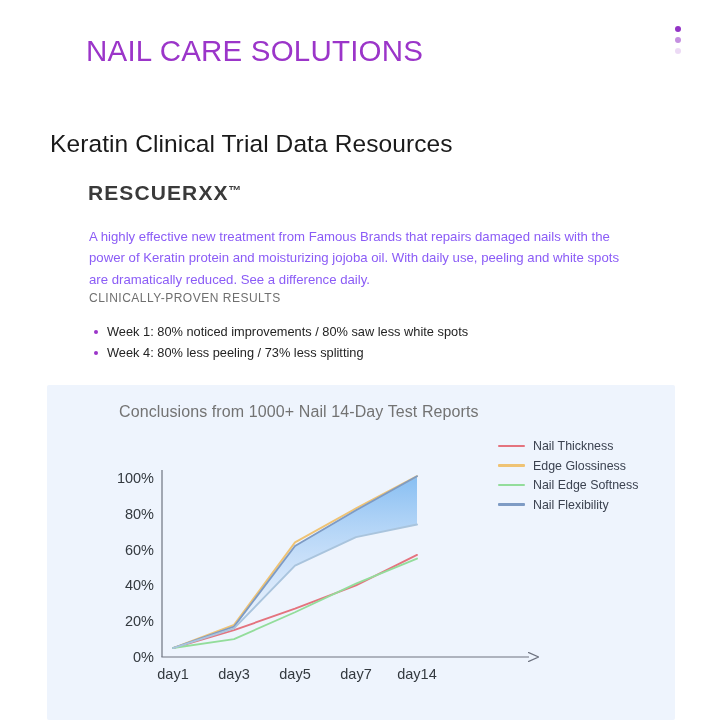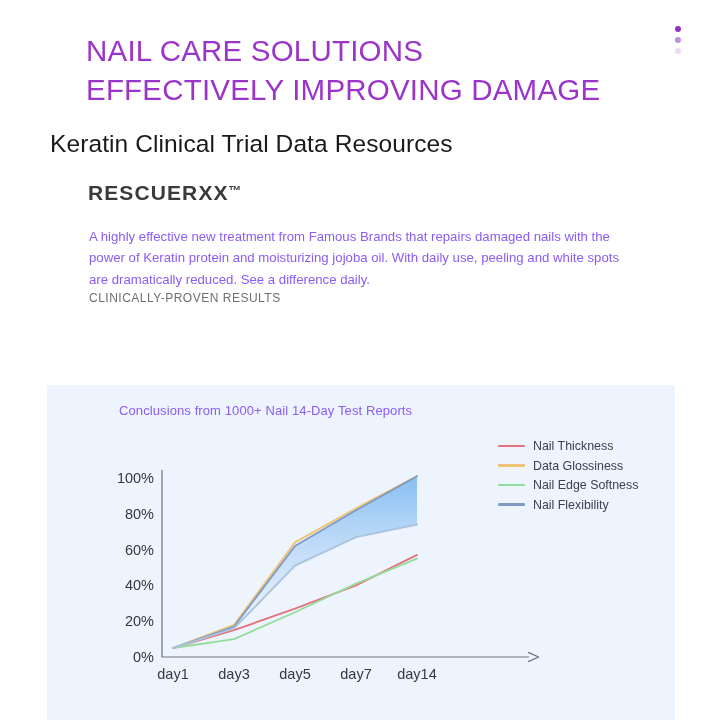--- a/index.html
+++ b/index.html
@@ -83,22 +83,22 @@
   
   #chart-panel {
     position: absolute; left: 47px; top: 385px;
     width: 628px; height: 335px;
     background: #eef4fd;
     border-radius: 2px;
     overflow: hidden;
   }
   #chart-title {
     position: absolute; left: 72px; top: 18px;
-    color: #8b5cf6;
-    font-size: 13px; letter-spacing: 0.1px;
+    color: #737373;
+    font-size: 16px; letter-spacing: 0.1px;
   }
   #chart-svg { position: absolute; left: 0; top: 0; }
 
   #chart-legend {
     position: absolute; left: 451px; top: 54px;
     display: flex; flex-direction: column; gap: 5.5px;
   }
   #chart-legend .legend-row { display: flex; align-items: center; gap: 8px; }
   #chart-legend .swatch { width: 27px; height: 2.4px; border-radius: 1px; display: block; }
   #chart-legend .legend-label { color: #3b4250; font-size: 12.4px; white-space: nowrap; }
@@ -109,32 +109,33 @@
 <div id="page">
 
   <div id="kebab-menu">
     <span class="dot d1"></span>
     <span class="dot d2"></span>
     <span class="dot d3"></span>
   </div>
 
   <h1 id="headline">
     <span class="l1">NAIL CARE SOLUTIONS</span>
-    <span class="l2">EFFECTIVELY IMPROVING DAMAGE</span>
   </h1>
 
   <h2 id="subheadline">Keratin Clinical Trial Data Resources</h2>
 
   <h3 id="product-name"><span>RESCUERXX</span><span class="tm">™</span></h3>
 
   <p id="product-desc">A highly effective new treatment from Famous Brands that repairs damaged nails with the power of Keratin protein and moisturizing jojoba oil. With daily use, peeling and white spots are dramatically reduced. See a difference daily.</p>
 
   <div id="results-label">CLINICALLY-PROVEN RESULTS</div>
 
   <ul id="results-list">
+    <li>Week 1: 80% noticed improvements / 80% saw less white spots</li>
+    <li>Week 4: 80% less peeling / 73% less splitting</li>
   </ul>
 
   <section id="chart-panel">
     <div id="chart-title">Conclusions from 1000+ Nail 14-Day Test Reports</div>
 
     <svg id="chart-svg" width="628" height="335" viewBox="0 0 628 335">
       <defs>
         <linearGradient id="areaFill" x1="0" y1="0" x2="0" y2="1">
           <stop offset="0%" stop-color="#6aafef" stop-opacity="0.78"></stop>
           <stop offset="55%" stop-color="#a8cef6" stop-opacity="0.45"></stop>
@@ -174,21 +175,21 @@
         </g>
     </svg>
 
     <div id="chart-legend">
         <div class="legend-row">
           <span class="swatch" style="background: rgb(228, 115, 126);"></span>
           <span class="legend-label">Nail Thickness</span>
         </div>
         <div class="legend-row">
           <span class="swatch" style="background: rgb(239, 195, 116);"></span>
-          <span class="legend-label">Data Glossiness</span>
+          <span class="legend-label">Edge Glossiness</span>
         </div>
         <div class="legend-row">
           <span class="swatch" style="background: rgb(147, 221, 155);"></span>
           <span class="legend-label">Nail Edge Softness</span>
         </div>
         <div class="legend-row">
           <span class="swatch" style="background: rgb(126, 155, 196);"></span>
           <span class="legend-label">Nail Flexibility</span>
         </div>
       </div>

